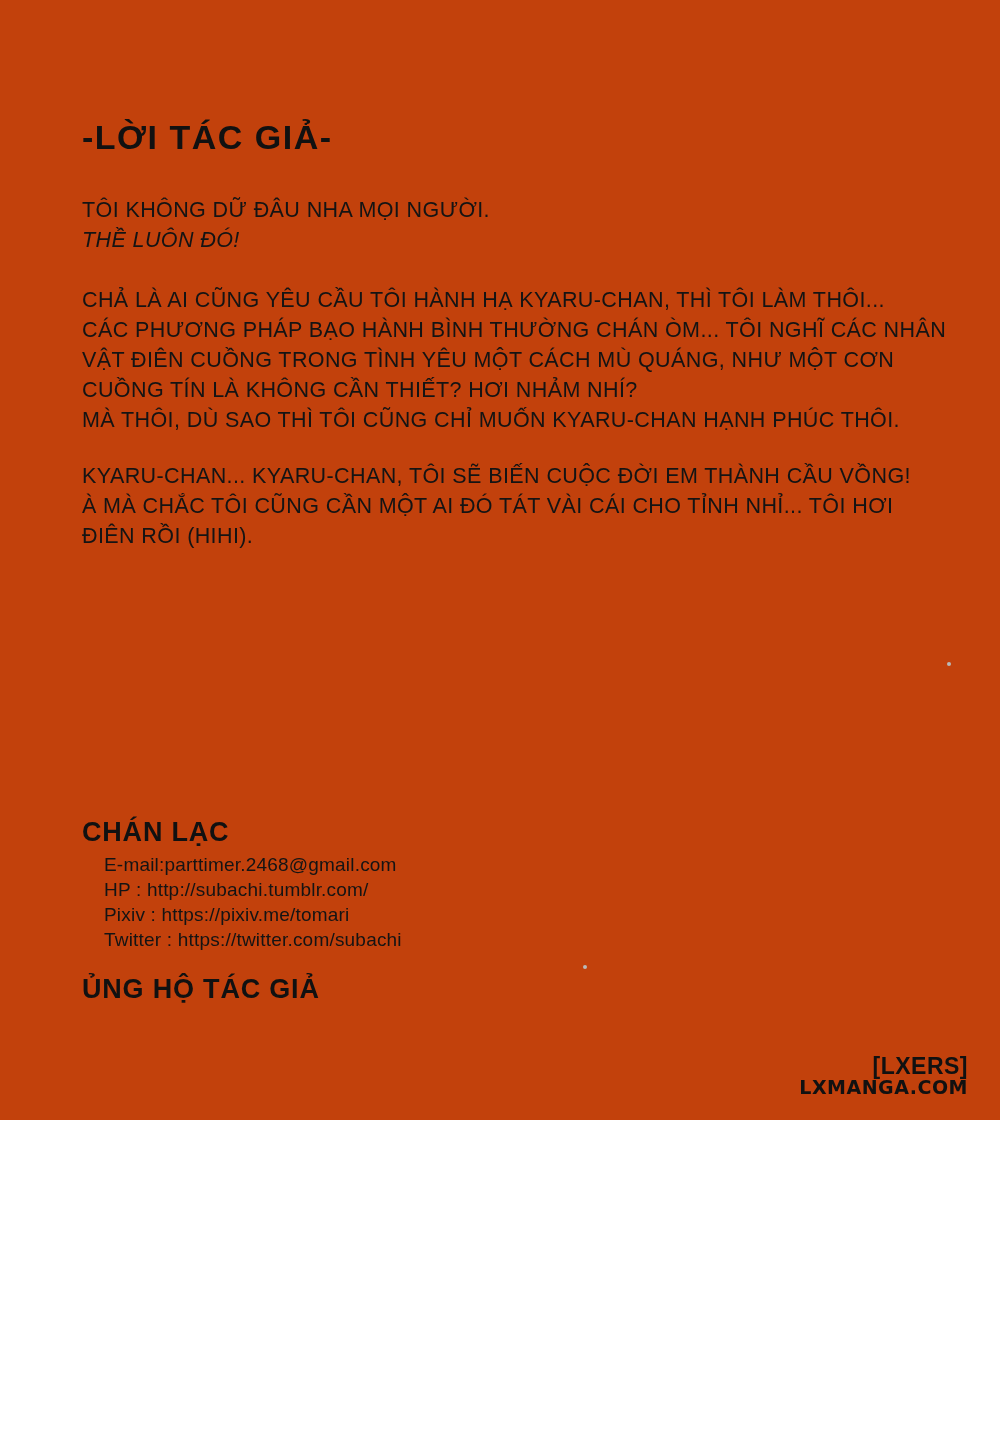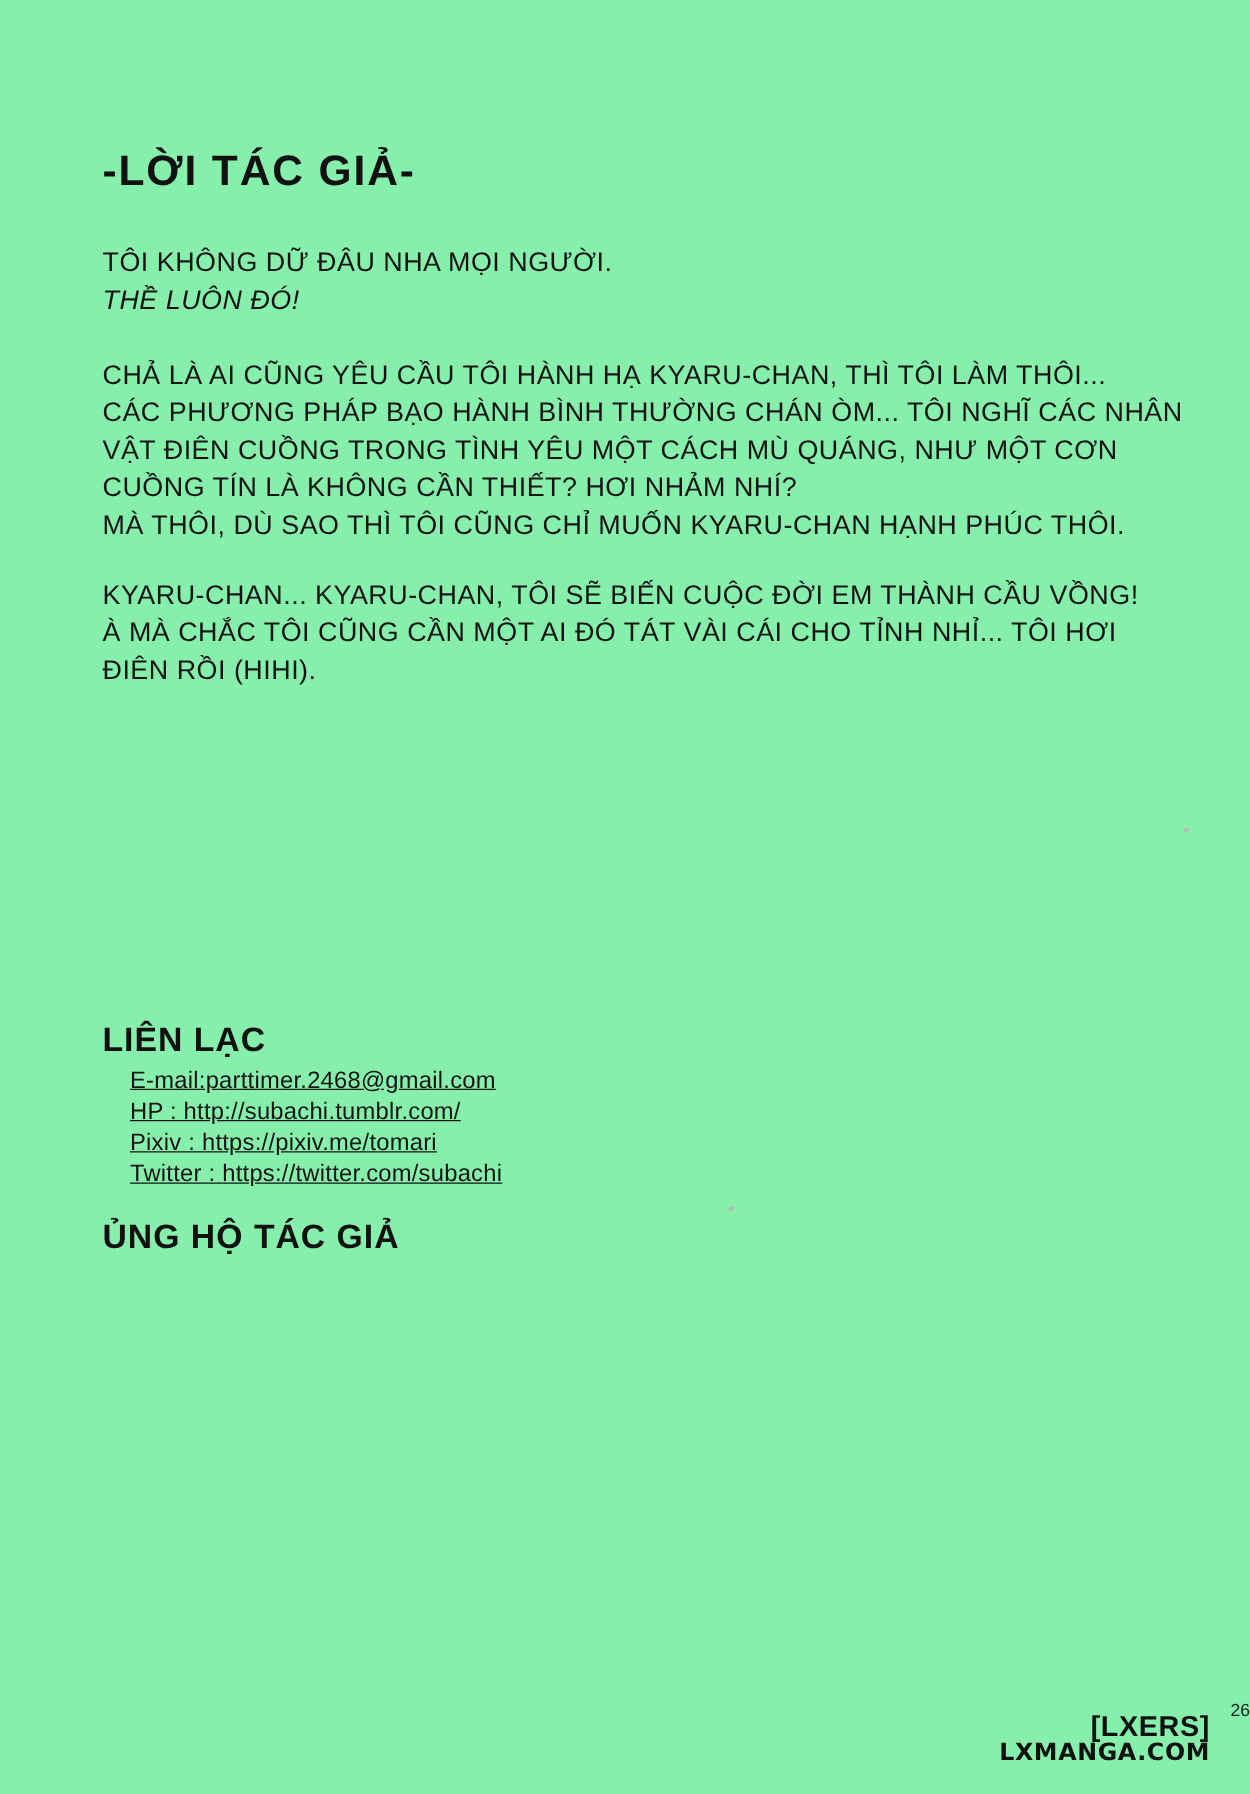--- a/index.html
+++ b/index.html
@@ -3,22 +3,22 @@
 <meta charset="utf-8">
 <style>
   html, body {
     margin: 0;
     padding: 0;
     background: #ffffff;
   }
   .page {
     position: relative;
     width: 1000px;
-    height: 1435px;
-    background: #86efac;
+    height: 1120px;
+    background: #c2410c;
     font-family: "Liberation Sans", sans-serif;
     color: #1a1a1a;
     overflow: hidden;
   }
 
   
   .afterword {
     position: absolute;
     left: 82px;
     top: 118px;
@@ -83,21 +83,20 @@
   .contact-list {
     margin: 0 0 0 22px;
     padding: 0;
     list-style: none;
   }
   .contact-list li {
     font-size: 19px;
     line-height: 25px;
     letter-spacing: 0.2px;
     color: #141414;
-    text-decoration: underline;
   }
 
   
   .page-number {
     position: absolute;
     left: 0;
     right: 0;
     top: 1360px;
     text-align: right;
     font-size: 14px;
@@ -160,21 +159,21 @@
 
     <p class="para">
       <span class="line">KYARU-CHAN... KYARU-CHAN, TÔI SẼ BIẾN CUỘC ĐỜI EM THÀNH CẦU VỒNG!</span>
       <span class="line">À MÀ CHẮC TÔI CŨNG CẦN MỘT AI ĐÓ TÁT VÀI CÁI CHO TỈNH NHỈ... TÔI HƠI</span>
       <span class="line">ĐIÊN RỒI (HIHI).</span>
     </p>
   </section>
 
   <section class="colophon">
 
-    <h2 class="contact-heading">LIÊN LẠC</h2>
+    <h2 class="contact-heading">CHÁN LẠC</h2>
     <ul class="contact-list">
       <li>E-mail:parttimer.2468@gmail.com</li>
       <li>HP : http://subachi.tumblr.com/</li>
       <li>Pixiv : https://pixiv.me/tomari</li>
       <li>Twitter : https://twitter.com/subachi</li>
     </ul>
 
     <h2 class="contact-heading">ỦNG HỘ TÁC GIẢ</h2>
   </section>
 

